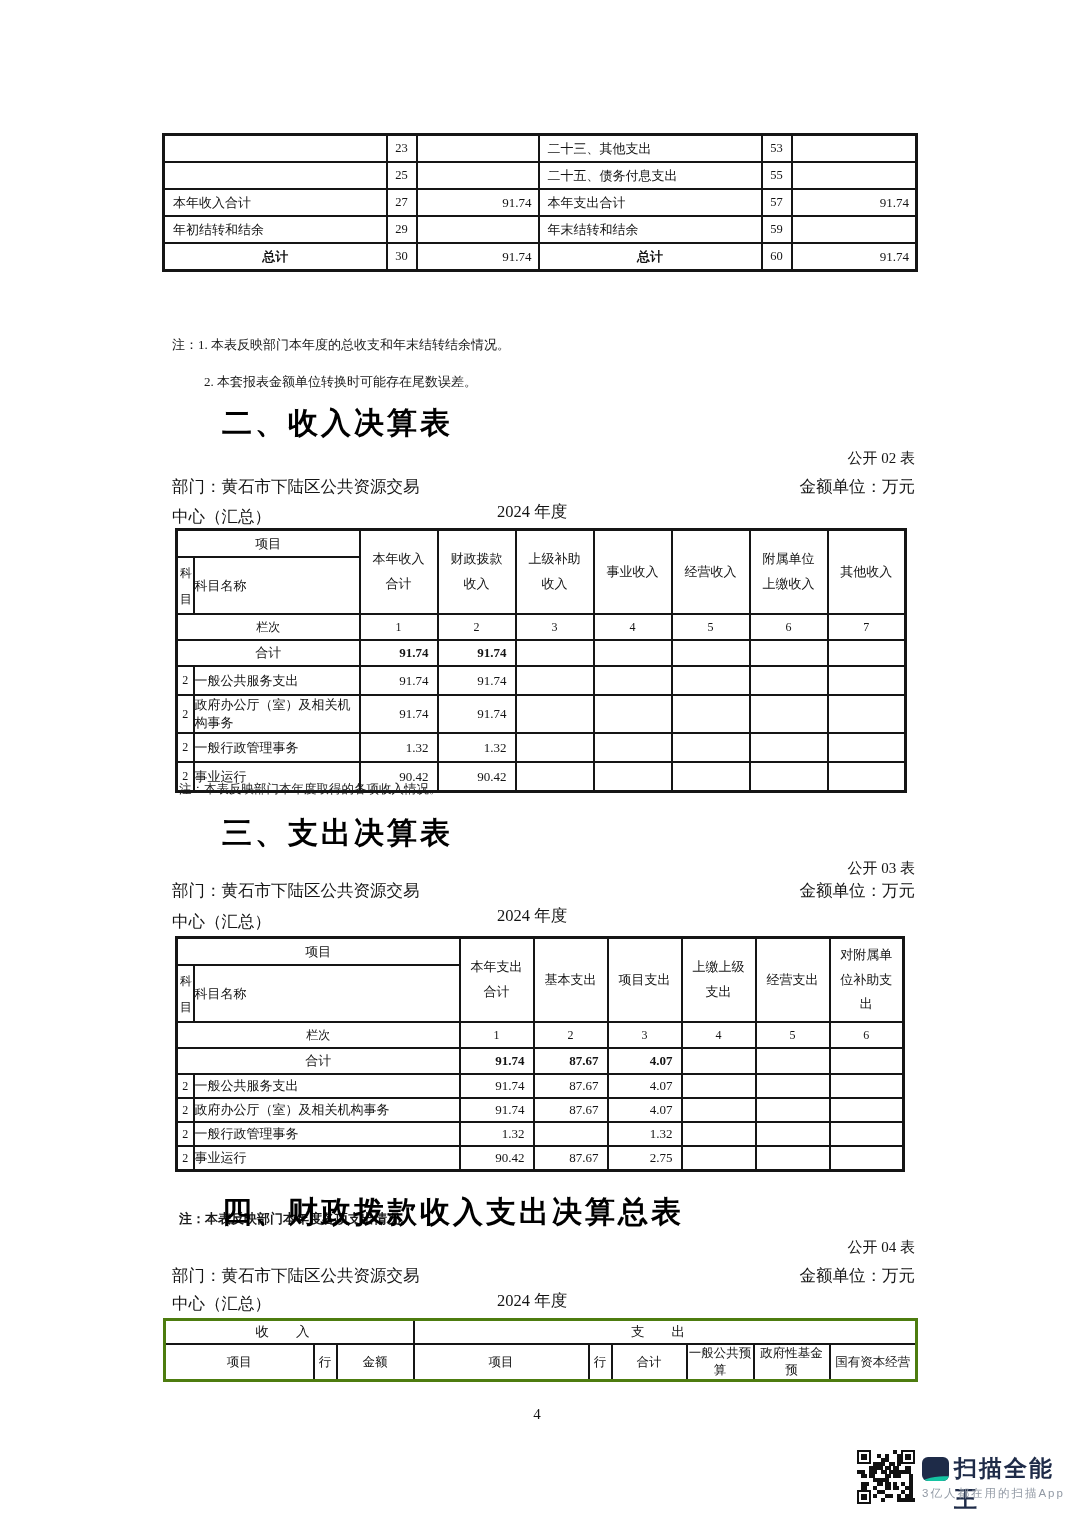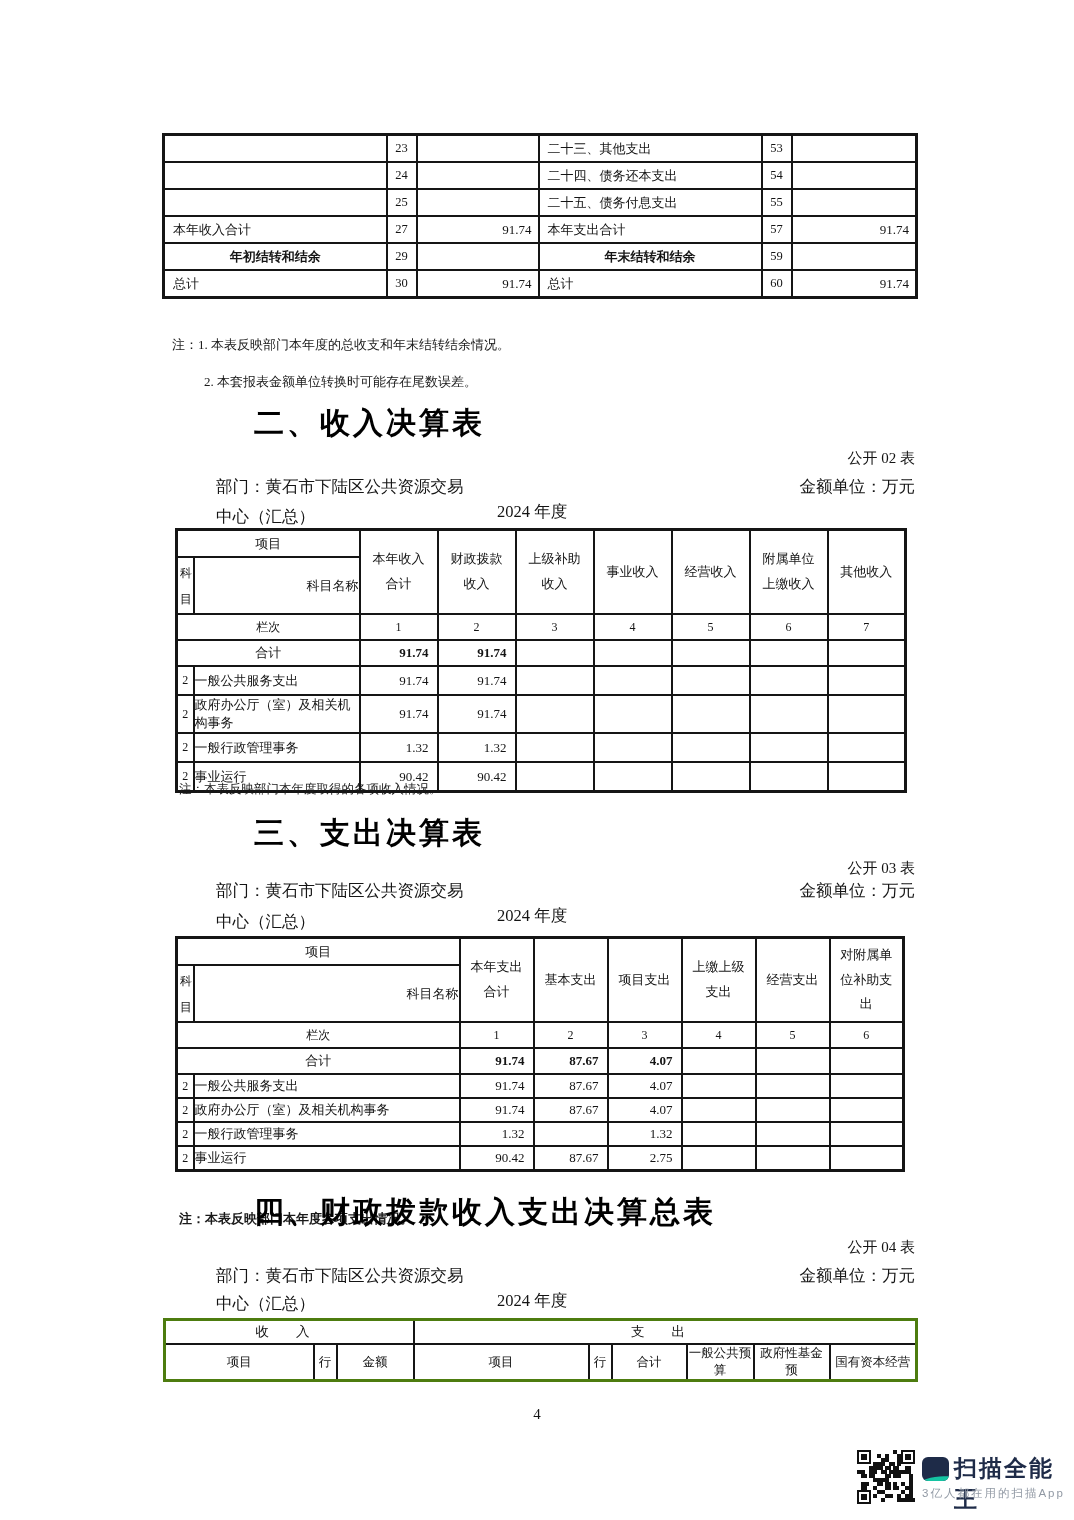--- a/index.html
+++ b/index.html
@@ -22,39 +22,39 @@
 
   
   .note{position:absolute;font-size:13px;color:#1a1a1a;}
   .n1{left:172px;top:336px;}
   .n2{left:204px;top:373px;}
   .n-income{left:179px;top:781px;font-size:12.5px;}
   .n-expense{left:179px;top:1210px;font-size:13px;font-weight:bold;}
 
   
   .sec-heading{position:absolute;left:222px;font-family:"Liberation Sans","DejaVu Sans",sans-serif;
-      font-weight:bold;font-size:30px;letter-spacing:3px;color:#000;margin-left:32px;}
+      font-weight:bold;font-size:30px;letter-spacing:3px;color:#000;}
   .pub{position:absolute;right:159px;font-size:15px;text-align:right;}
-  .dept{position:absolute;left:172px;font-size:16.5px;margin-left:44px;}
+  .dept{position:absolute;left:172px;font-size:16.5px;}
   .year{position:absolute;left:497px;font-size:16.5px;margin-top:25px;}
   .unit{position:absolute;right:159px;font-size:16.5px;}
   .s2-h{top:403px;} .s2-pub{top:449px;} .s2-d1{top:476px;} .s2-y{top:476px;} .s2-u{top:476px;} .s2-d2{top:506px;}
   .s3-h{top:813px;} .s3-pub{top:859px;} .s3-d1{top:880px;} .s3-y{top:880px;} .s3-u{top:880px;} .s3-d2{top:911px;}
   .s4-h{top:1192px;} .s4-pub{top:1238px;} .s4-d1{top:1265px;} .s4-y{top:1265px;} .s4-u{top:1265px;} .s4-d2{top:1293px;}
 
   
   .fin{border:3px solid #151515;}
   .fin-income{left:175px;top:528px;width:729px;}
   .fin-expense{left:175px;top:936px;width:727px;}
   .fin th{font-size:13px;}
   .fin .r-xm th{height:25px;}
   .fin .r-kmc{height:57px;}
   .fin .colhead{font-size:13px;line-height:1.9;padding:0 7px;text-align:center;}
   .fin .kemu-cell{font-size:12px;word-break:break-all;line-height:26px;padding:0 2px;text-align:center;}
-  .fin .kmc-cell{text-align:right;font-size:13px;margin-top:14px;}
+  .fin .kmc-cell{text-align:left;font-size:13px;margin-top:14px;}
   .fin .xm-cell{text-align:center;font-size:13px;}
   .fin .r-lc td{height:24px;font-size:12px;text-align:center;}
   .fin .r-hj td{height:24px;font-size:13px;}
   .fin .hj-label{text-align:center;}
   .fin .num{text-align:right;padding-right:8px;font-size:13px;}
   .fin .r-hj .num{font-weight:bold;}
   .fin .r-data td{height:27px;}
   .fin-expense .r-data td{height:22px;}
   .fin .code{font-size:12px;text-align:center;}
   .fin .name{text-align:left;font-size:13px;}
@@ -99,28 +99,20 @@
         <col style="width:30px">
         <col style="width:125px">
     </colgroup>
     <tbody>
         <tr>
           <td class="item-l"></td>
           <td class="rownum">23</td>
           <td class="num"></td>
           <td class="item-r">二十三、其他支出</td>
           <td class="rownum">53</td>
-          <td class="num"></td>
-        </tr>
-        <tr>
-          <td class="item-l"></td>
-          <td class="rownum">24</td>
-          <td class="num"></td>
-          <td class="item-r">二十四、债务还本支出</td>
-          <td class="rownum">54</td>
           <td class="num"></td>
         </tr>
         <tr>
           <td class="item-l"></td>
           <td class="rownum">25</td>
           <td class="num"></td>
           <td class="item-r">二十五、债务付息支出</td>
           <td class="rownum">55</td>
           <td class="num"></td>
         </tr>

